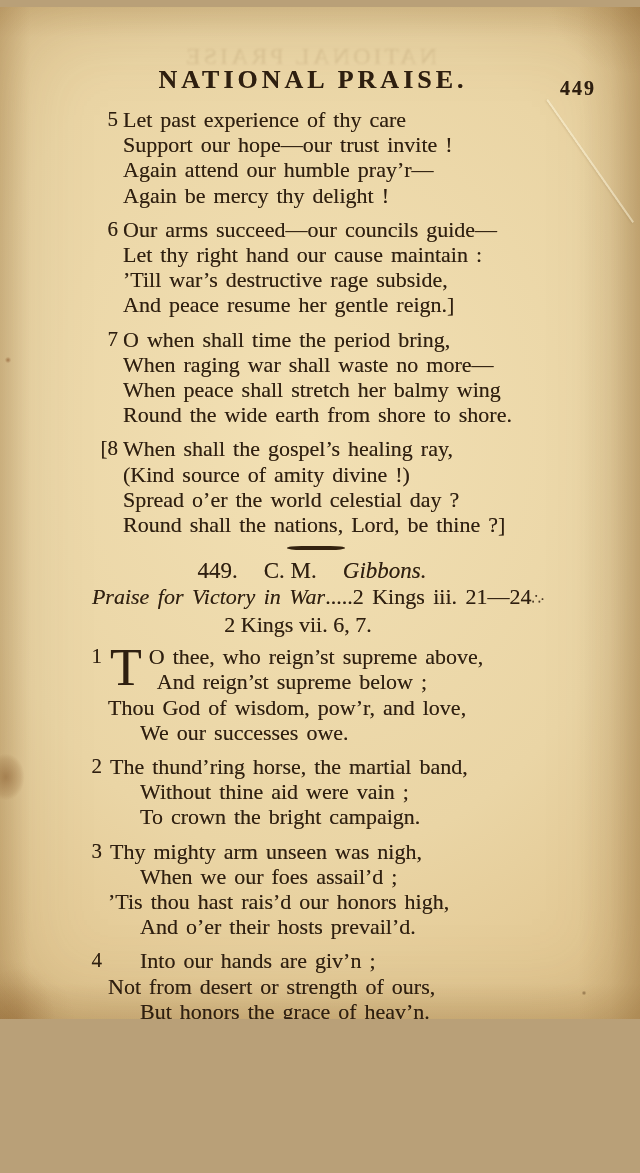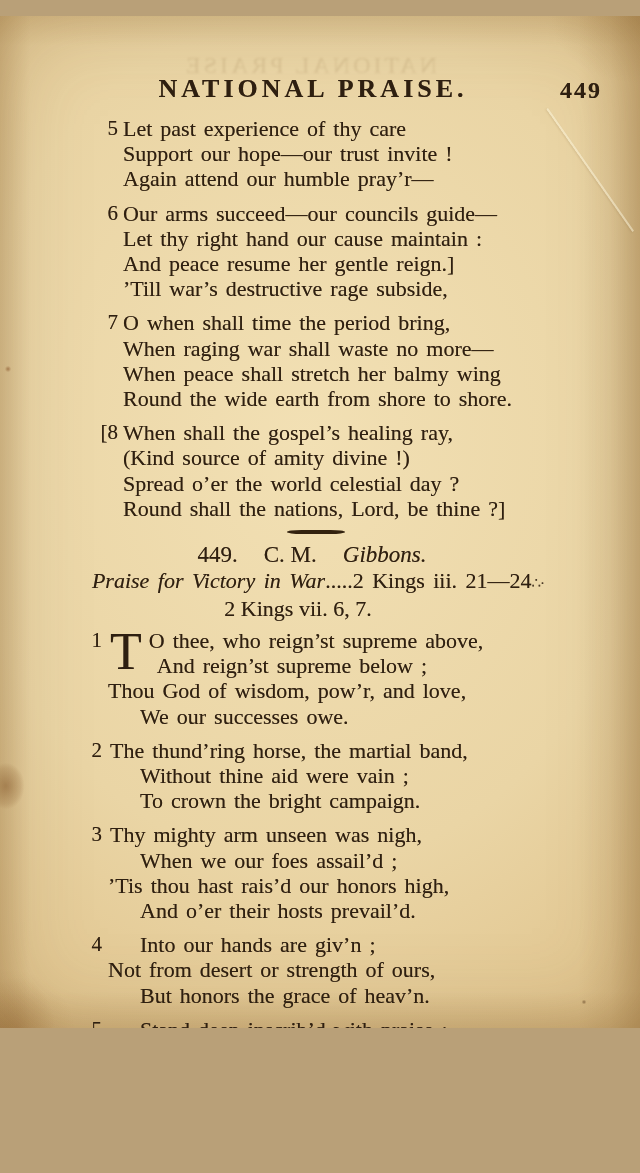--- a/index.html
+++ b/index.html
@@ -1,21 +1,21 @@
 <!DOCTYPE html>
 <html><head>
 <meta charset="utf-8">
 <style>
   html,body { margin:0; padding:0; }
   body { background:#b9a078; font-family:"Liberation Serif","DejaVu Serif",serif; }
 
   .page {
     position:relative;
     width:640px; height:1012px;
-    margin:16px auto;
+    margin:7px auto;
     overflow:hidden;
     color:#2e1f10;
     background:
       radial-gradient(24px 30px at 6px 770px, rgba(120,70,25,0.45), rgba(120,70,25,0.15) 60%, transparent 78%),
       radial-gradient(55px 75px at 16px 1015px, rgba(140,90,40,0.30), transparent 72%),
       radial-gradient(60px 40px at 185px 1168px, rgba(150,100,45,0.25), transparent 70%),
       radial-gradient(90px 60px at 40px 1120px, rgba(145,95,45,0.18), transparent 75%),
       radial-gradient(3px 3px at 505px 1148px, rgba(60,40,20,0.85), transparent 80%),
       radial-gradient(3px 3px at 584px 986px, rgba(90,60,30,0.6), transparent 80%),
       radial-gradient(4px 4px at 8px 353px, rgba(130,70,30,0.55), transparent 80%),
@@ -48,22 +48,22 @@
 
   .runhead {
     position:absolute; top:58px; left:0; width:640px; height:30px;
   }
   .runhead .title {
     position:absolute; left:0; right:0; text-align:center;
     transform:translateX(-7px);
     font-size:26px; letter-spacing:4px; font-weight:bold;
   }
   .runhead .pageno {
-    position:absolute; left:560px; top:3px;
-    font-size:24px; letter-spacing:2px; font-weight:bold;
+    position:absolute; left:560px; top:12px;
+    font-size:20px; letter-spacing:2px; font-weight:bold;
   }
 
   .content { position:absolute; top:86px; left:0; width:640px; }
 
   .verse {
     position:relative;
     font-size:22px; line-height:25.2px;
     word-spacing:2.5px;
     margin:0 0 9px 0;
   }
@@ -131,28 +131,29 @@
 
   <div class="content">
 
     <div class="hymnA">
 
       <div class="verse va ink">
         <span class="vnum">5</span>
         <div>Let past experience of thy care</div>
         <div>Support our hope—our trust invite !</div>
         <div>Again attend our humble pray’r—</div>
+        <div>Again be mercy thy delight !</div>
       </div>
 
       <div class="verse va ink">
         <span class="vnum">6</span>
         <div>Our arms succeed—our councils guide—</div>
         <div>Let thy right hand our cause maintain :</div>
+        <div>’Till war’s destructive rage subside,</div>
         <div>And peace resume her gentle reign.]</div>
-        <div>’Till war’s destructive rage subside,</div>
       </div>
 
       <div class="verse va ink">
         <span class="vnum">7</span>
         <div>O when shall time the period bring,</div>
         <div>When raging war shall waste no more—</div>
         <div>When peace shall stretch her balmy wing</div>
         <div>Round the wide earth from shore to shore.</div>
       </div>
 

